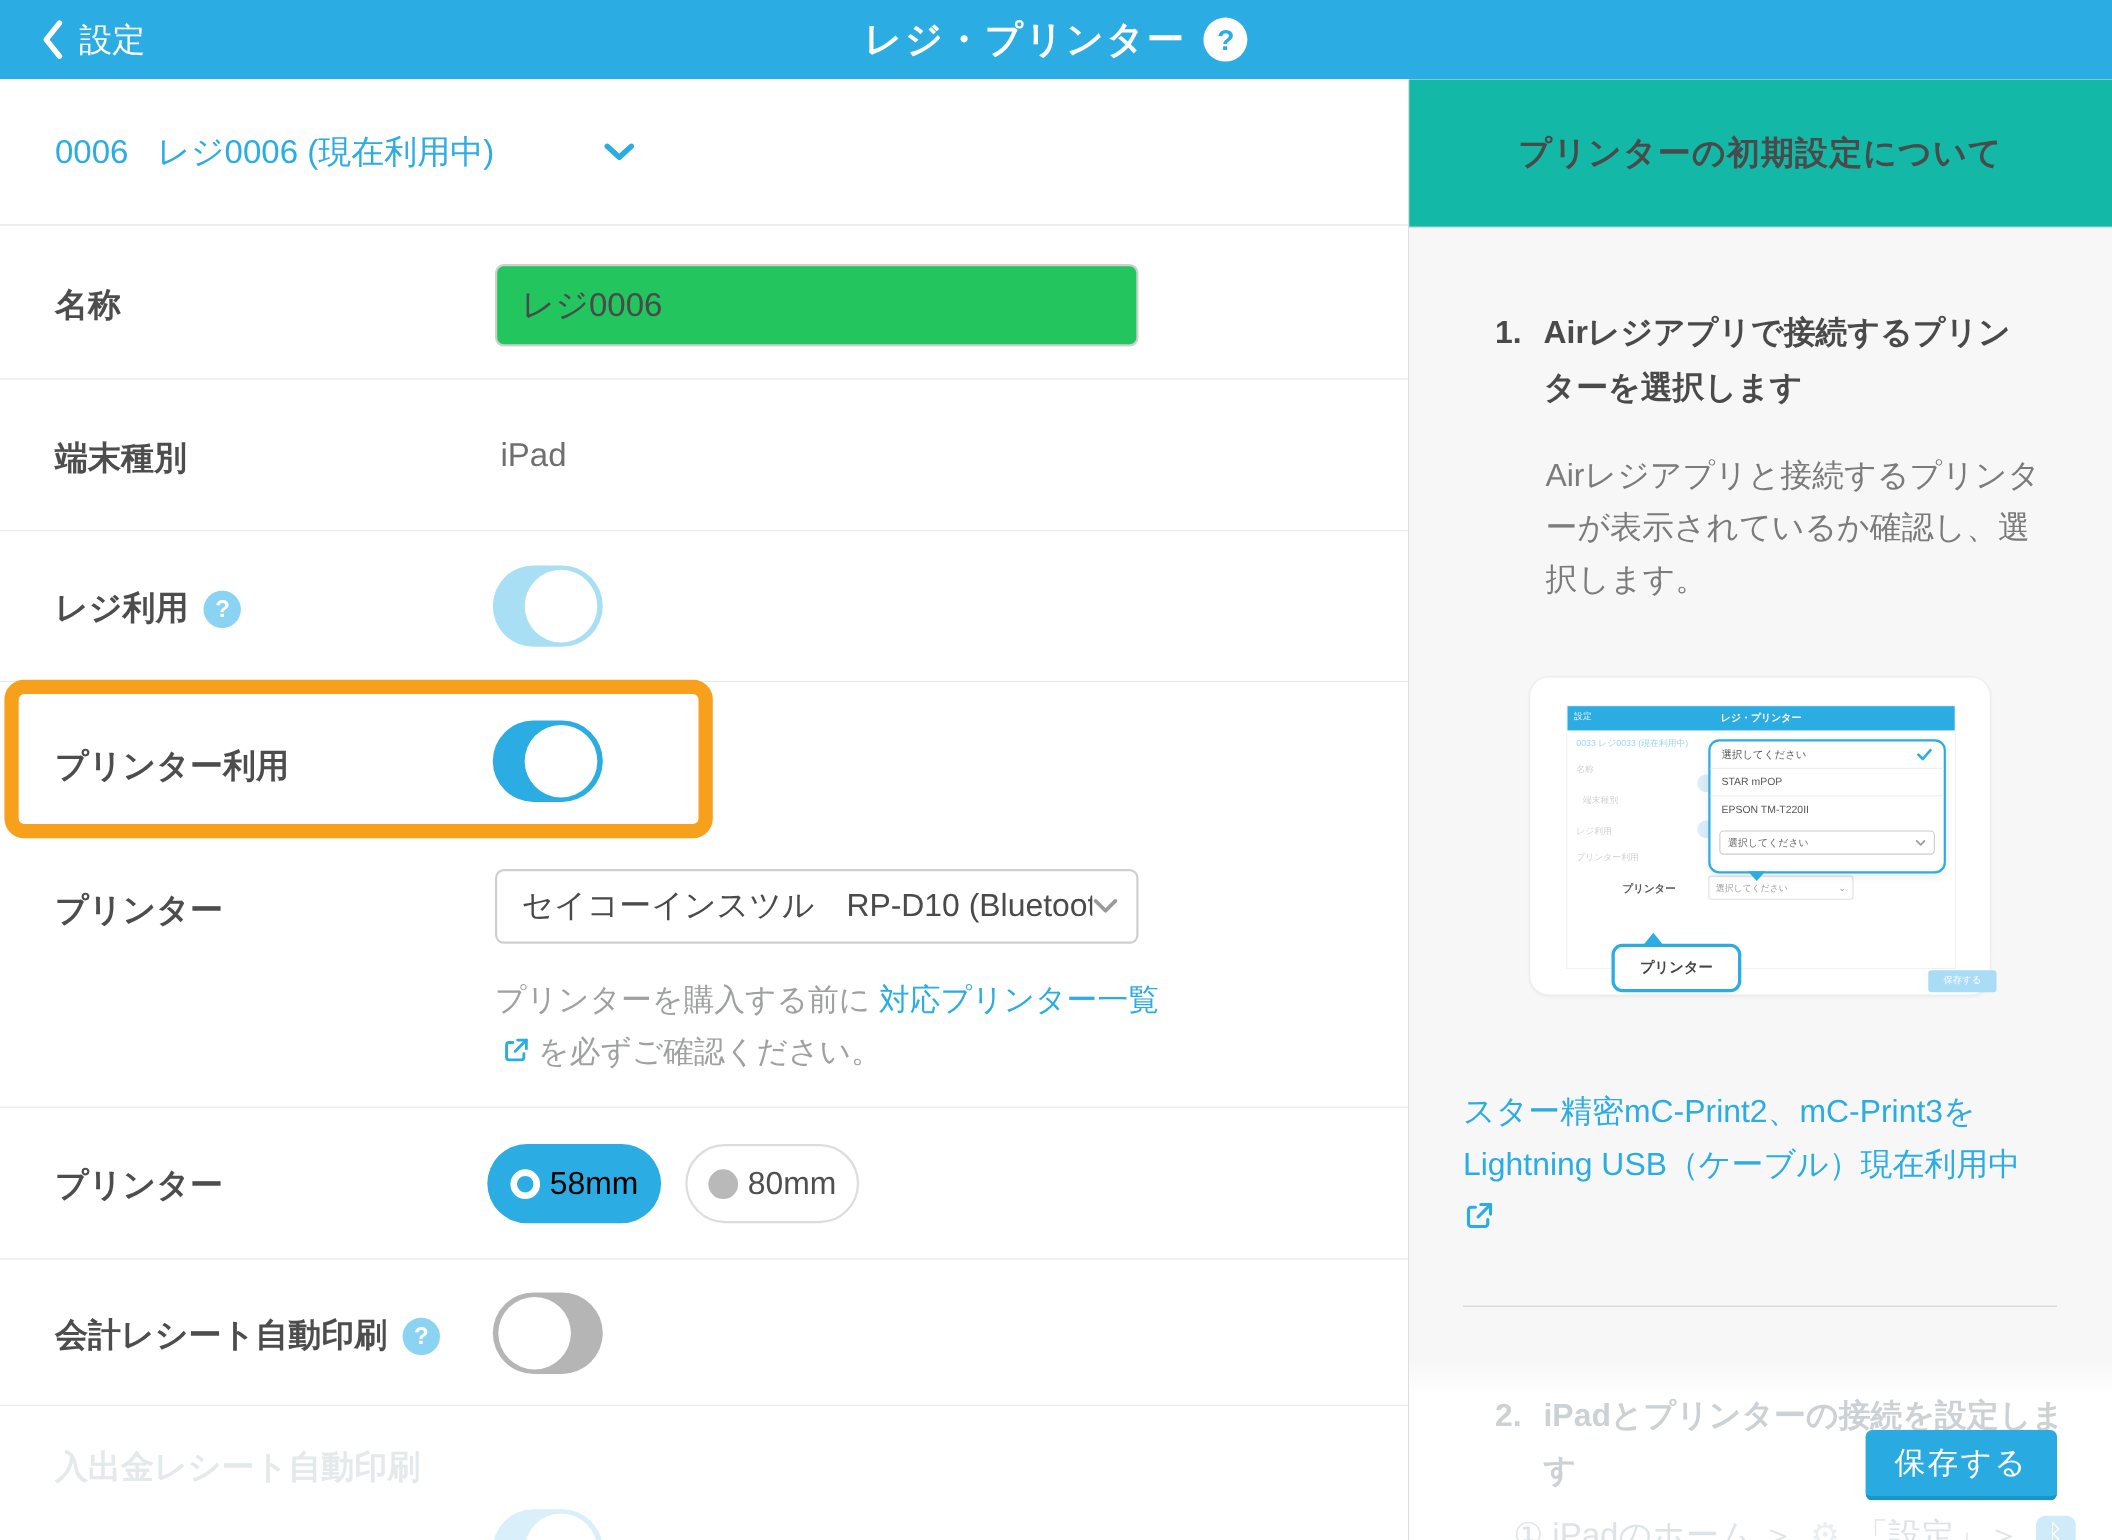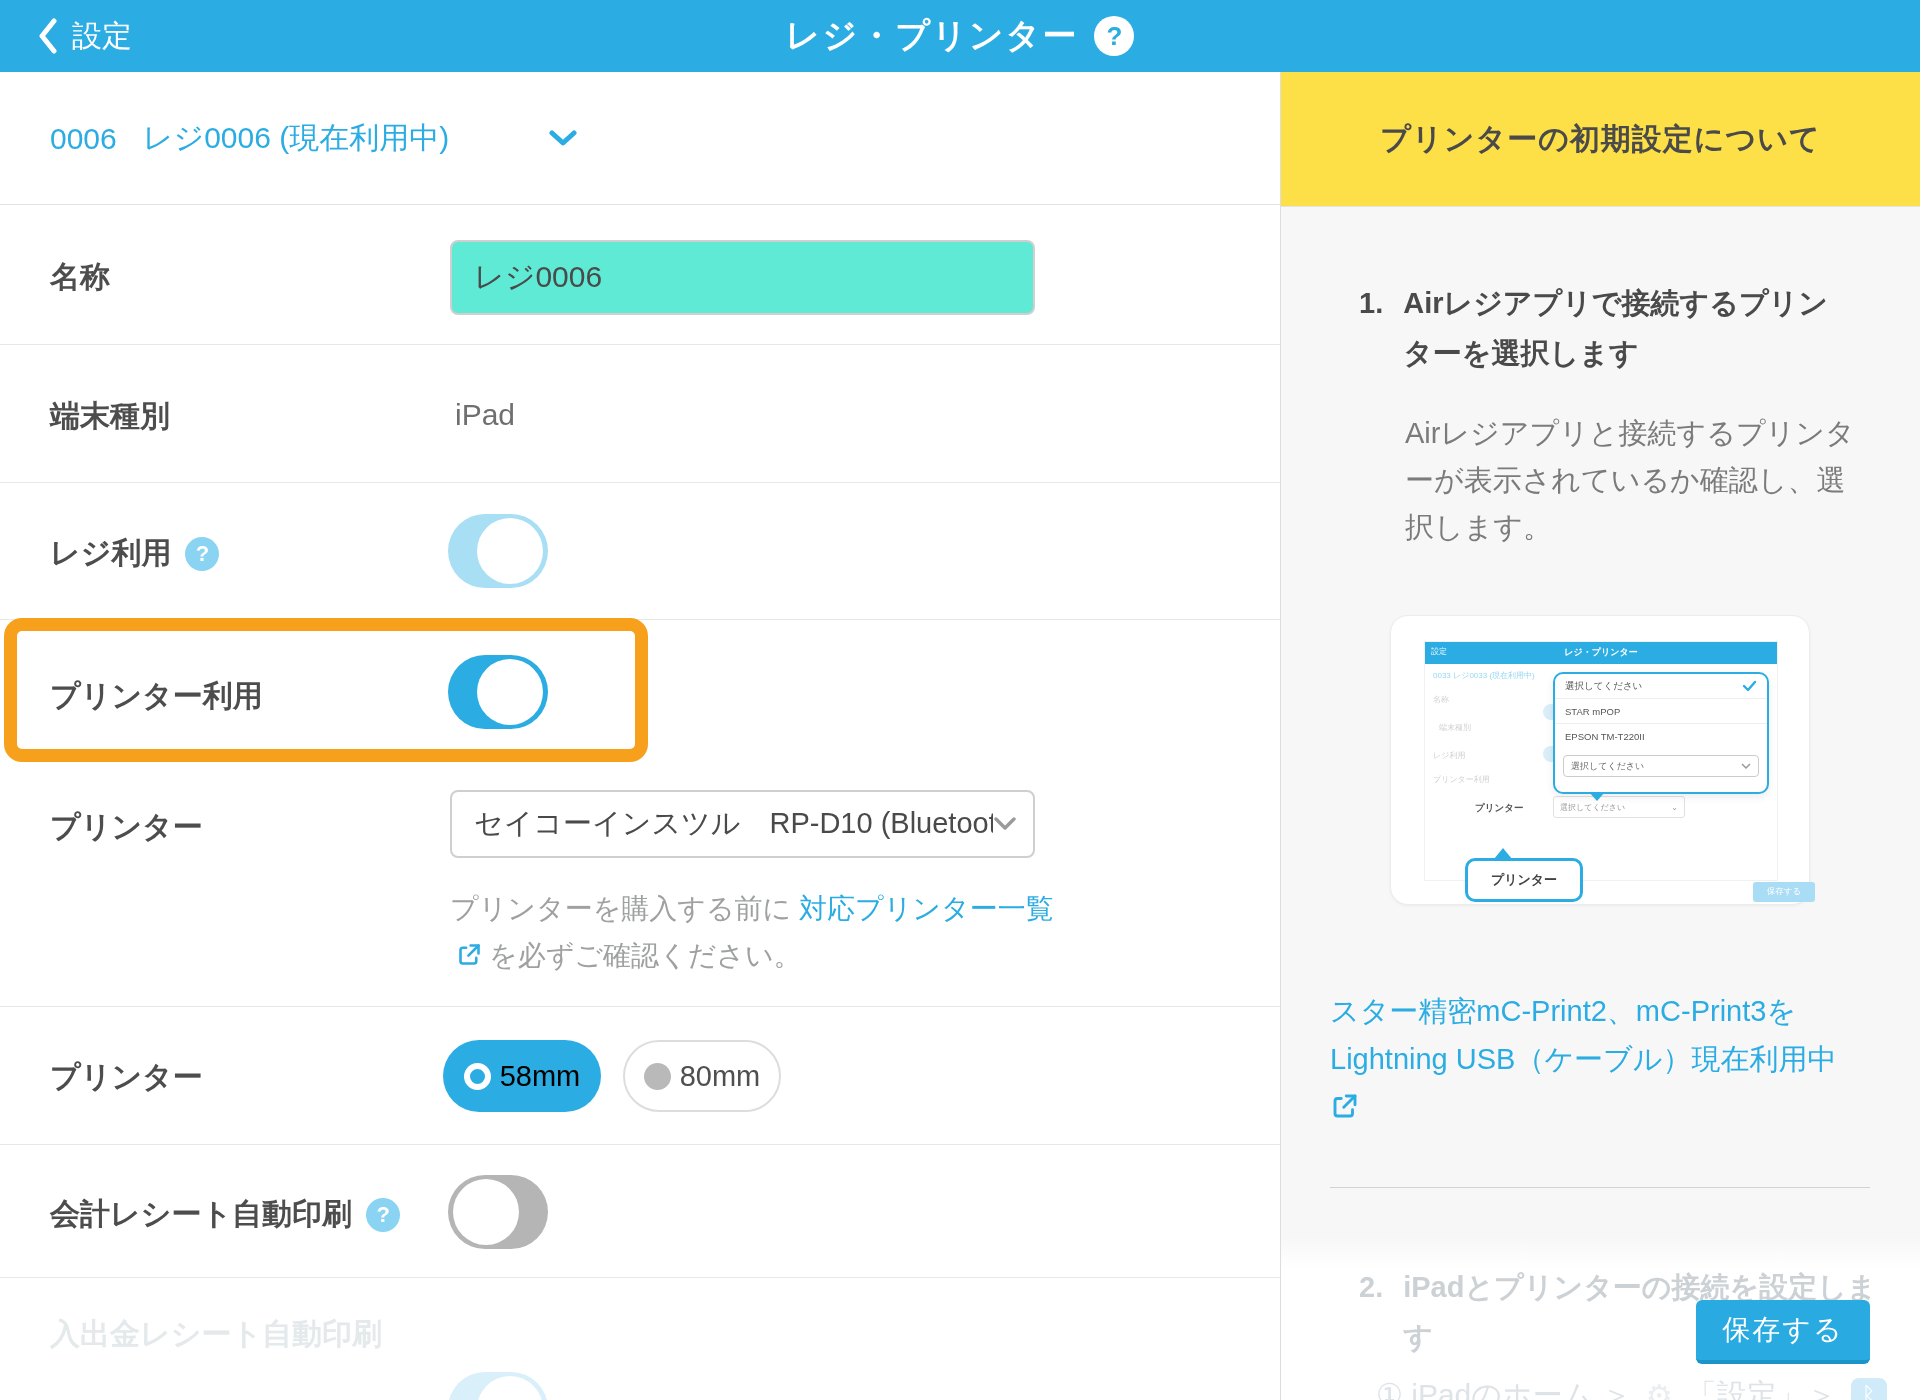--- a/index.html
+++ b/index.html
@@ -31,21 +31,21 @@
 
   .r-selector { top:0; height:133px; border-bottom:1px solid #e3e3e3; }
   .selector-inner { position:absolute; left:50px; top:0; height:133px;
     display:flex; align-items:center; gap:26px; color:#2BACE2; font-size:30px;
     cursor:pointer; }
   .sel-chev { margin-left:74px; display:flex; }
 
   .r-name { top:133px; height:140px; }
   .text-input { position:absolute; left:450px; top:35px; width:585px; height:75px;
     border:2px solid #cfcfcf; border-radius:8px; font-size:30px; color:#4a4a4a;
-    padding:0 22px; outline:none; font-family:inherit; background:#5eead4; }
+    padding:0 22px; outline:none; font-family:inherit; background:#22c55e; }
 
   .r-device { top:273px; height:138px; }
   .row-value { position:absolute; left:455px; font-size:30px; color:#6F6F6F; }
 
   .r-reguse { top:411px; height:137px; }
   .r-printeruse { top:548px; height:143px; border-bottom:none; }
 
   .toggle { position:absolute; width:100px; height:74px; border-radius:37px; cursor:pointer; }
   .toggle .knob { position:absolute; top:4px; width:66px; height:66px;
     border-radius:50%; background:#fff; }
@@ -80,21 +80,21 @@
   .r-autoprint { top:1073px; height:133px; }
   .r-inout { top:1206px; height:122px; border-bottom:none; }
   .label-disabled { color:#E4E9EC; }
 
   
   .sidebar { position:absolute; left:1281px; top:72px; width:639px; height:1328px;
     background:#fff; overflow:hidden; }
   .sb-title { position:absolute; left:0; top:0; width:639px; height:135px;
     border-bottom:1px solid #e3e3e3; display:flex; align-items:center;
     justify-content:center; font-size:30px; font-weight:bold; color:#4a4a4a;
-    letter-spacing:1px; background:#fde047; }
+    letter-spacing:1px; background:#14b8a6; }
   .sb-gray { position:absolute; left:0; top:135px; width:639px; height:1062px;
     background:linear-gradient(180deg,#F7F7F8 0%,#F7F7F8 97%,#ffffff 100%); }
   .sb-step { position:absolute; display:flex; gap:20px; font-size:29px;
     font-weight:bold; color:#4a4a4a; line-height:50px; }
   .step1 { left:78px; top:206px; width:470px; }
   .step2 { left:78px; top:1190px; width:520px; color:#CBD1D5; }
   .sb-para { position:absolute; left:124px; top:338px; width:450px; font-size:29px;
     line-height:47px; color:#7b7b7b; }
   .sb-link { position:absolute; left:49px; top:915px; width:570px; font-size:29px;
     line-height:48px; color:#2BACE2; cursor:pointer; }

